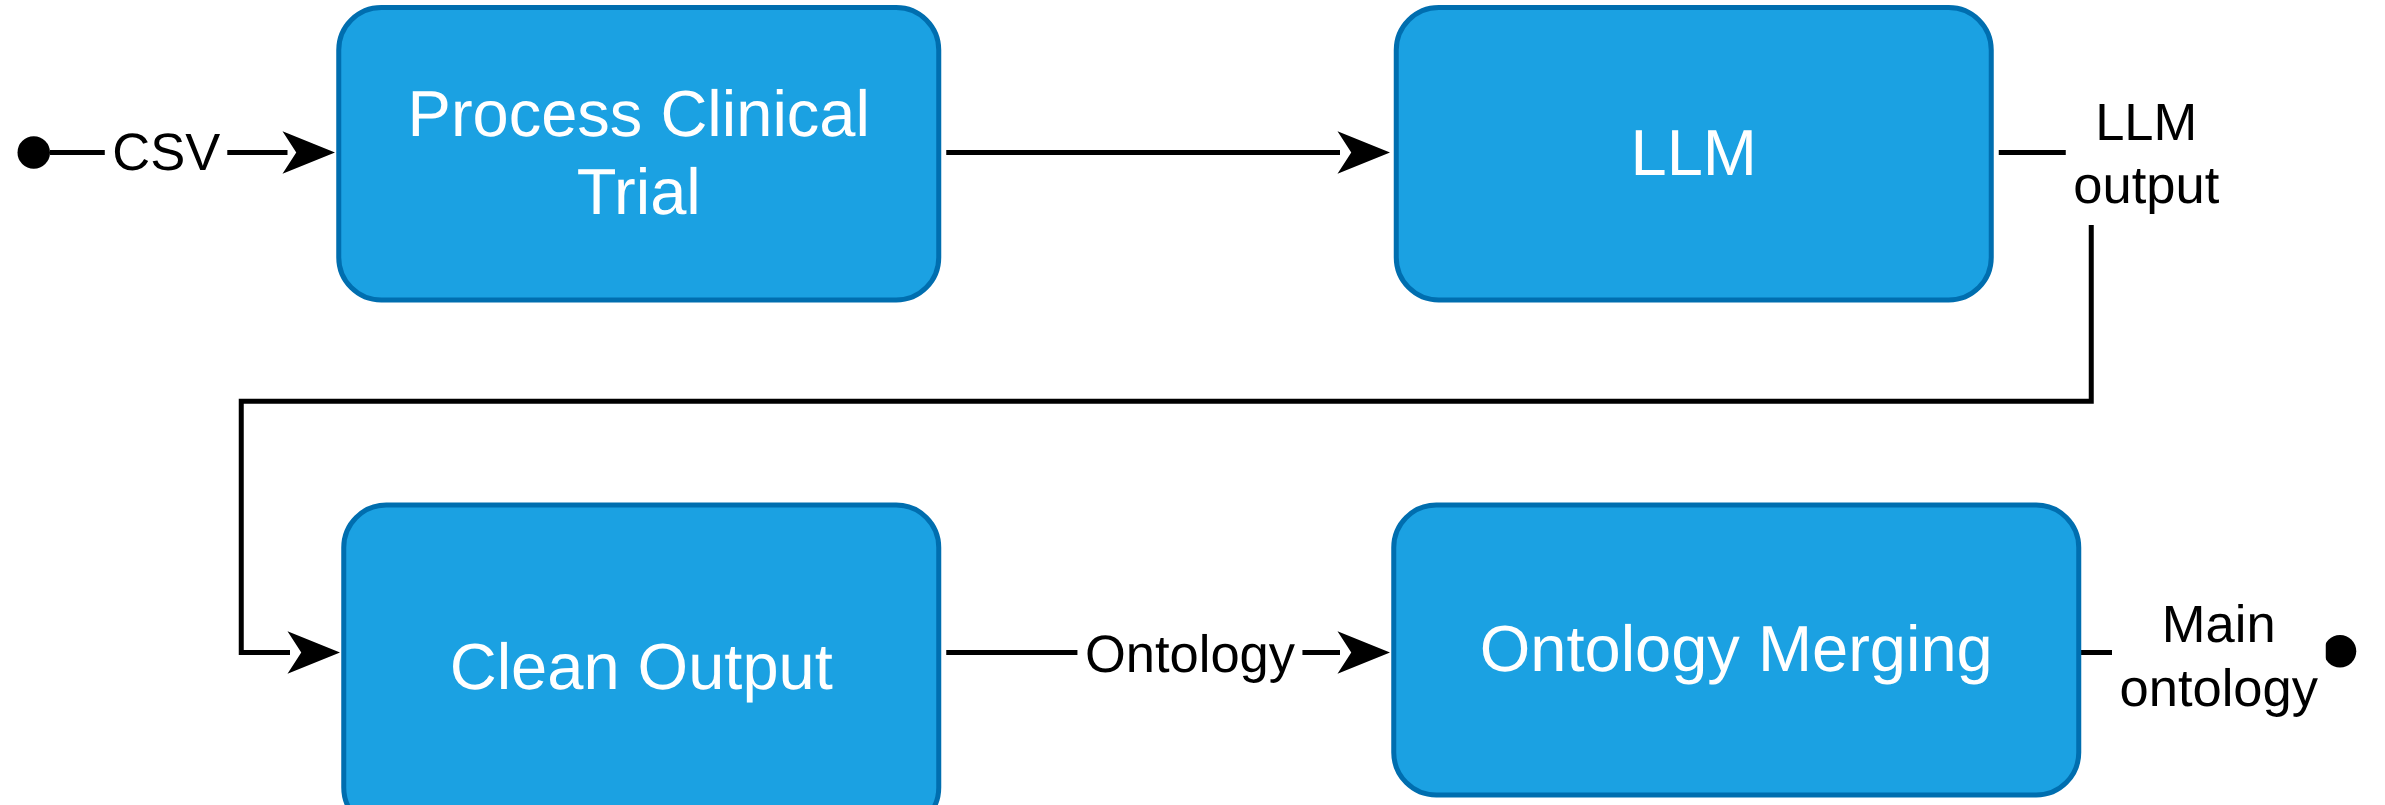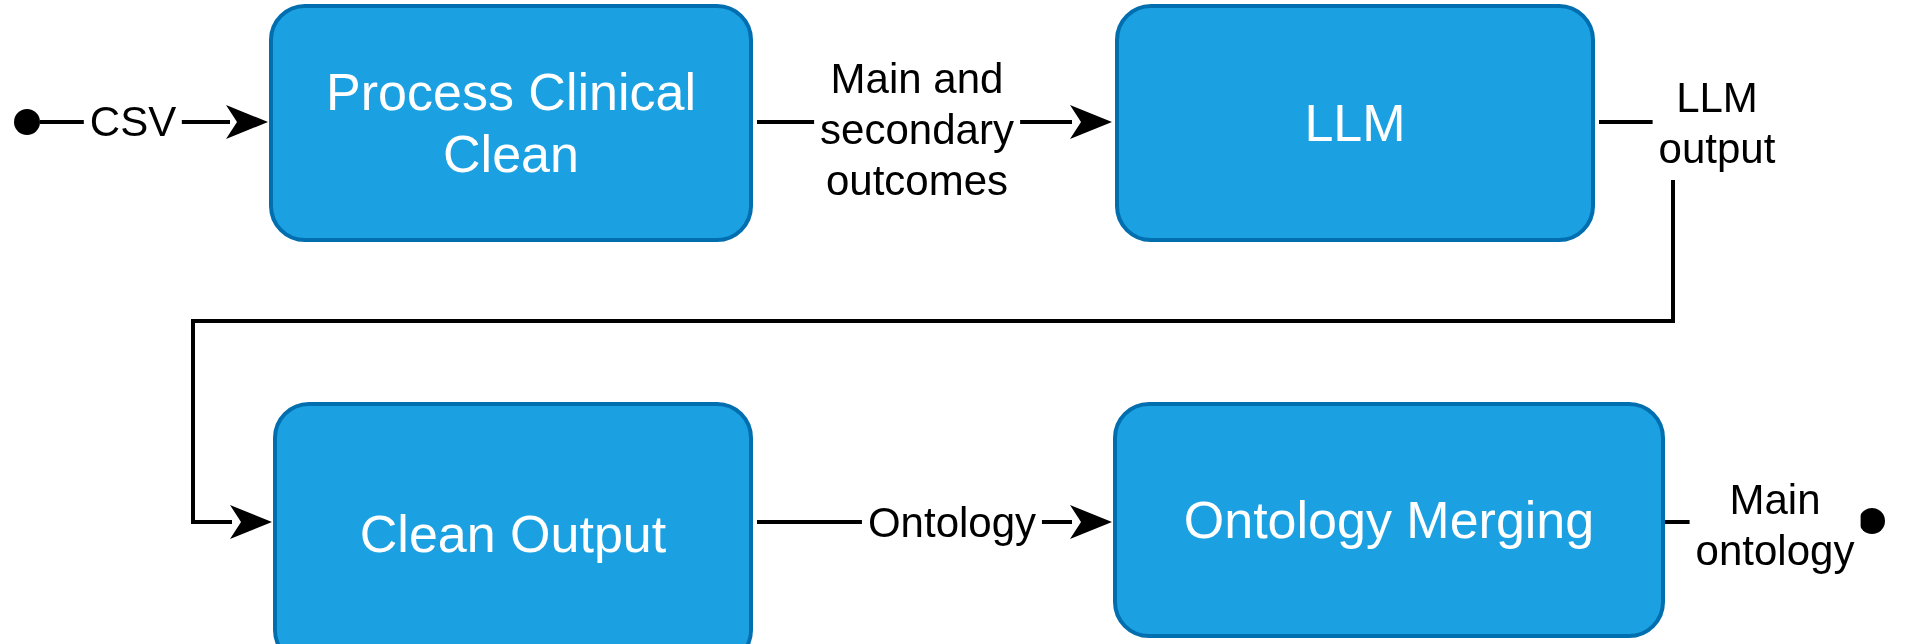--- a/index.html
+++ b/index.html
@@ -91,40 +91,37 @@
       <path d="M1112 522 L1070 505 L1081 522 L1070 539 Z" fill="#000000"></path>
     </g>
 
     <g>
       <path d="M1599 522 H1858" stroke="#000000" stroke-width="4"></path>
       <circle cx="1872" cy="521" r="13" fill="#000000"></circle>
     </g>
   </svg>
 
   <div class="node node-process">
-    <span>Process Clinical Clean</span>
+    <span>Process Clinical Trial</span>
   </div>
 
   <div class="node node-llm">
     <span>LLM</span>
   </div>
 
   <div class="node node-clean">
     <span>Clean Output</span>
   </div>
 
   <div class="node node-merge">
     <span>Ontology Merging</span>
   </div>
 
   <div class="edge-label lbl-csv">CSV</div>
 
-  <div class="edge-label lbl-main-secondary">Main and
-secondary
-outcomes</div>
 
   <div class="edge-label lbl-llm-output">LLM
 output</div>
 
   <div class="edge-label lbl-ontology">Ontology</div>
 
   <div class="edge-label lbl-main-ontology">Main
 ontology</div>
 
 </div>

